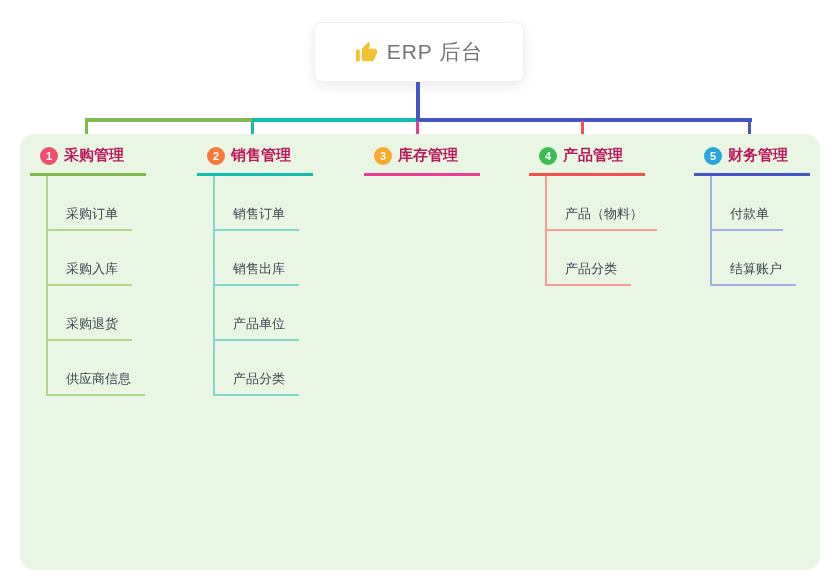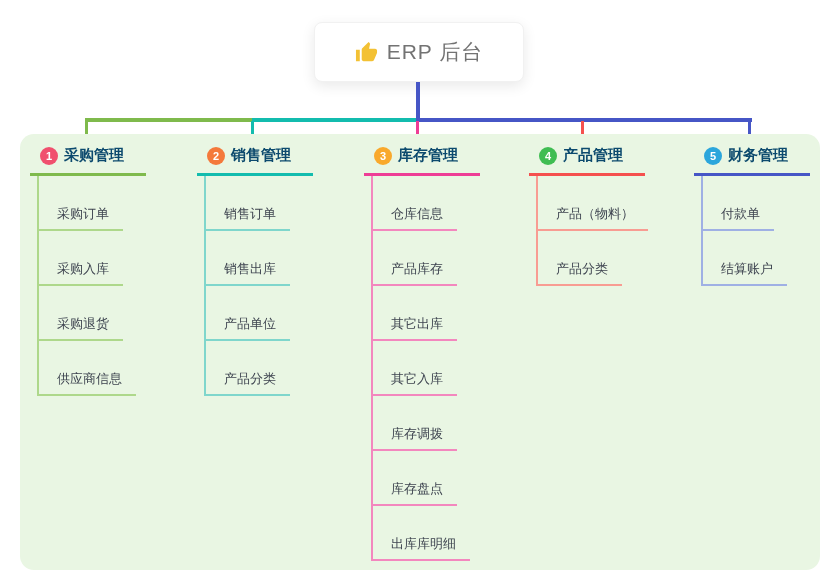--- a/index.html
+++ b/index.html
@@ -49,23 +49,23 @@
     min-width:116px; width:max-content;
     padding:0 12px 8px 10px; box-sizing:border-box;
     border-bottom:3px solid #888;
   }
   .badge {
     width:18px; height:18px; border-radius:50%;
     color:#fff; font-size:11px; font-weight:bold;
     display:flex; align-items:center; justify-content:center;
     flex:0 0 auto;
   }
-  .branch-label { font-size:15px; color:#0c4a6e; font-weight:600; white-space:nowrap; }
+  .branch-label { font-size:15px; color:#be185d; font-weight:600; white-space:nowrap; }
 
-  .branch-children { position:relative; margin-left:7px; }
+  .branch-children { position:relative; margin-left:16px; }
   .branch-children::before {
     content:""; position:absolute; left:0; top:0; bottom:0; width:2px;
     background:var(--light);
   }
   .item {
     height:55px; display:flex; align-items:flex-end;
     width:max-content; box-sizing:border-box;
     padding:0 14px 6px 20px;
     border-bottom:2px solid var(--light);
   }
@@ -141,49 +141,20 @@
     <span class="item-label">产品分类</span>
   </div>
 </div>
   </div>
 
   <div class="branch" style="--light: #f387be;">
     <div class="branch-header" style="border-bottom-color: rgb(238, 61, 150);">
       <span class="badge" style="background: rgb(249, 169, 44);">3</span>
       <span class="branch-label">库存管理</span>
     </div>
-    <div class="branch-children">
-  <div class="item">
-    <span class="item-label">仓库信息</span>
-  </div>
-
-  <div class="item">
-    <span class="item-label">产品库存</span>
-  </div>
-
-  <div class="item">
-    <span class="item-label">其它出库</span>
-  </div>
-
-  <div class="item">
-    <span class="item-label">其它入库</span>
-  </div>
-
-  <div class="item">
-    <span class="item-label">库存调拨</span>
-  </div>
-
-  <div class="item">
-    <span class="item-label">库存盘点</span>
-  </div>
-
-  <div class="item">
-    <span class="item-label">出库库明细</span>
-  </div>
-</div>
   </div>
 
   <div class="branch" style="--light: #f89c92;">
     <div class="branch-header" style="border-bottom-color: rgb(245, 80, 78);">
       <span class="badge" style="background: rgb(63, 189, 82);">4</span>
       <span class="branch-label">产品管理</span>
     </div>
     <div class="branch-children">
   <div class="item">
     <span class="item-label">产品（物料）</span>

